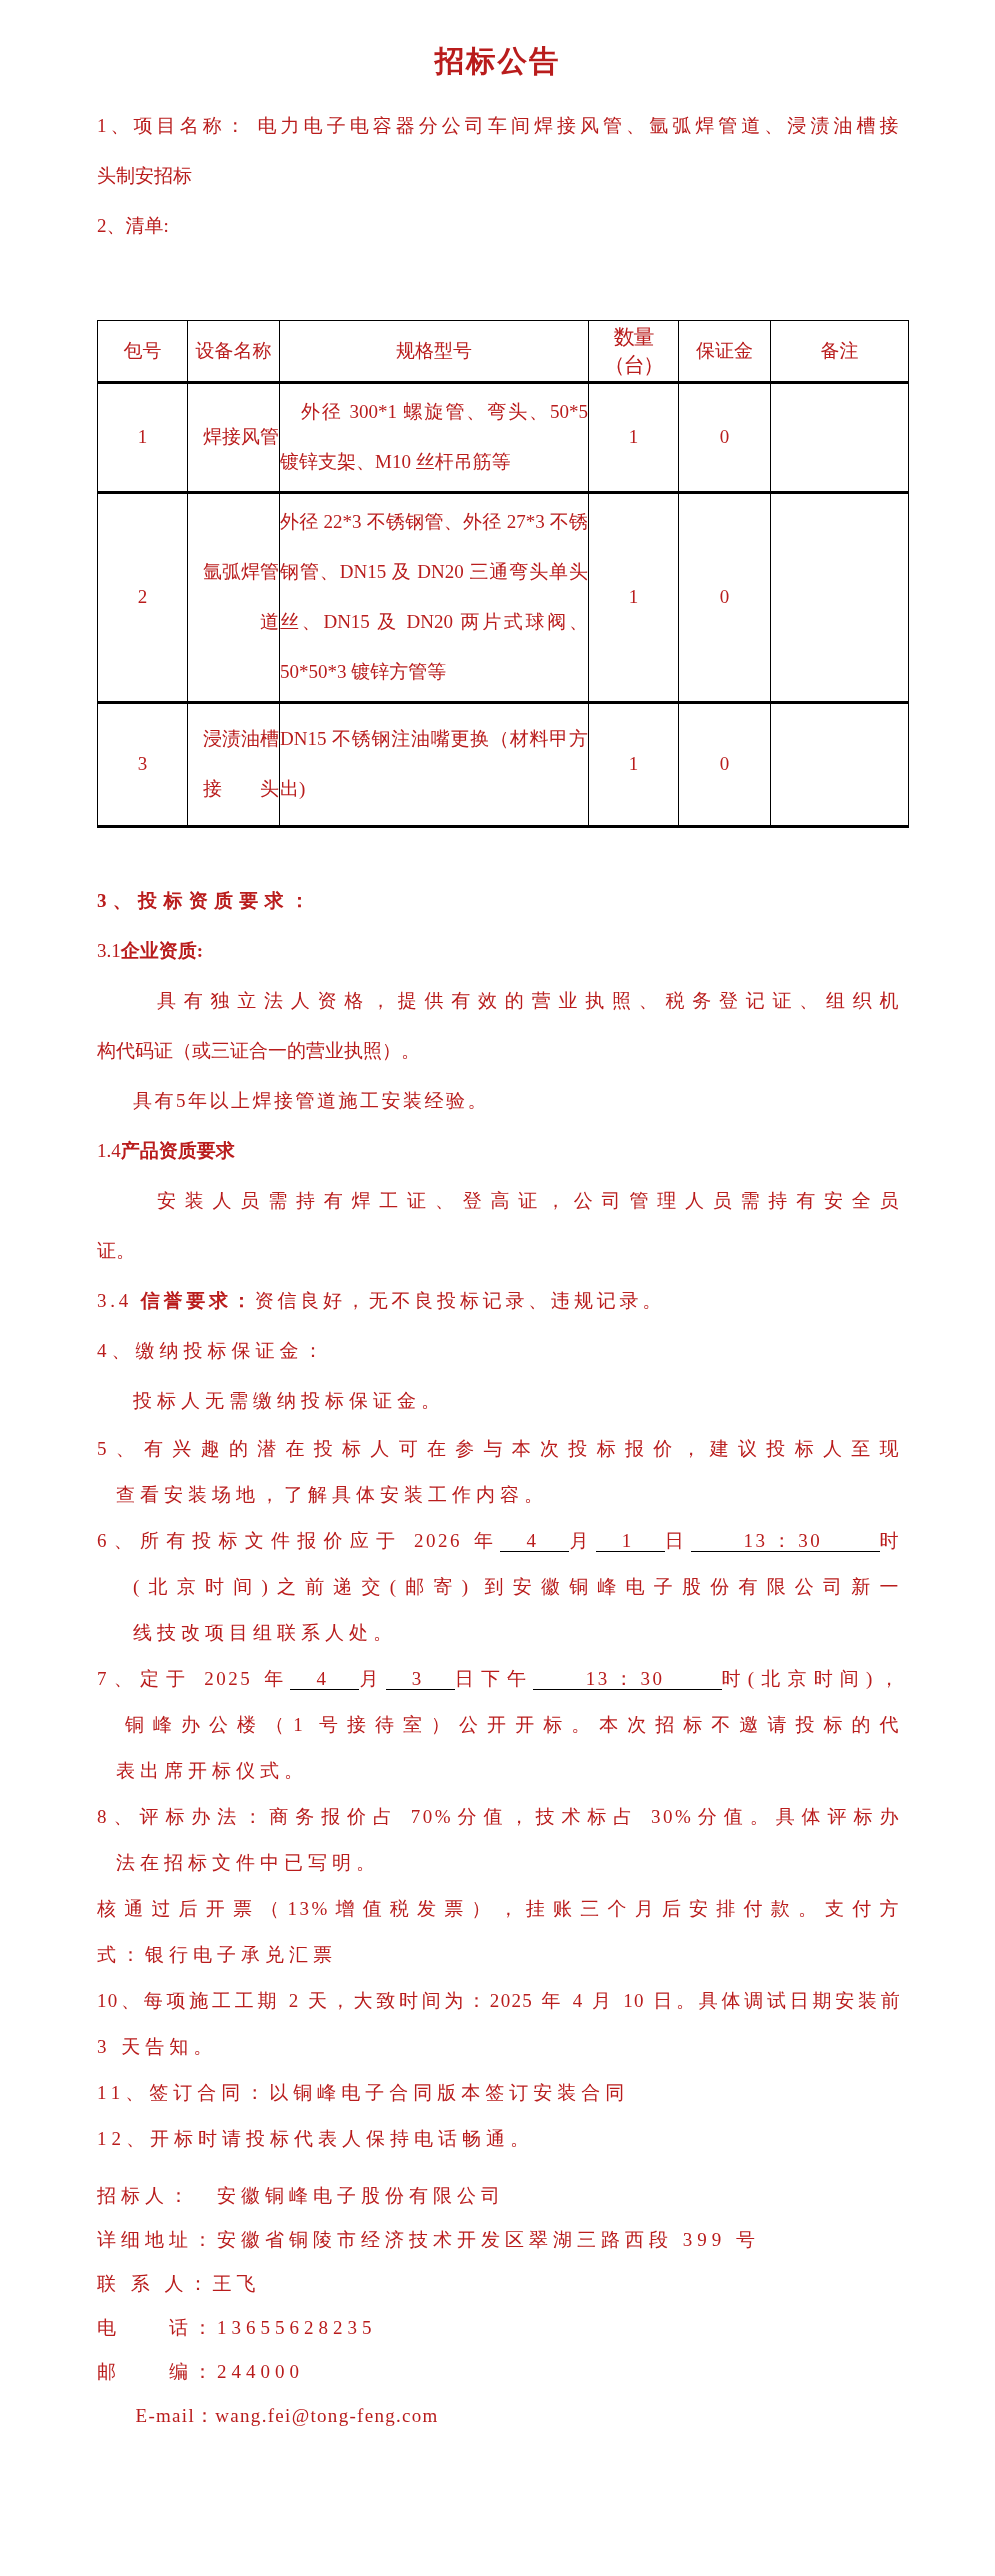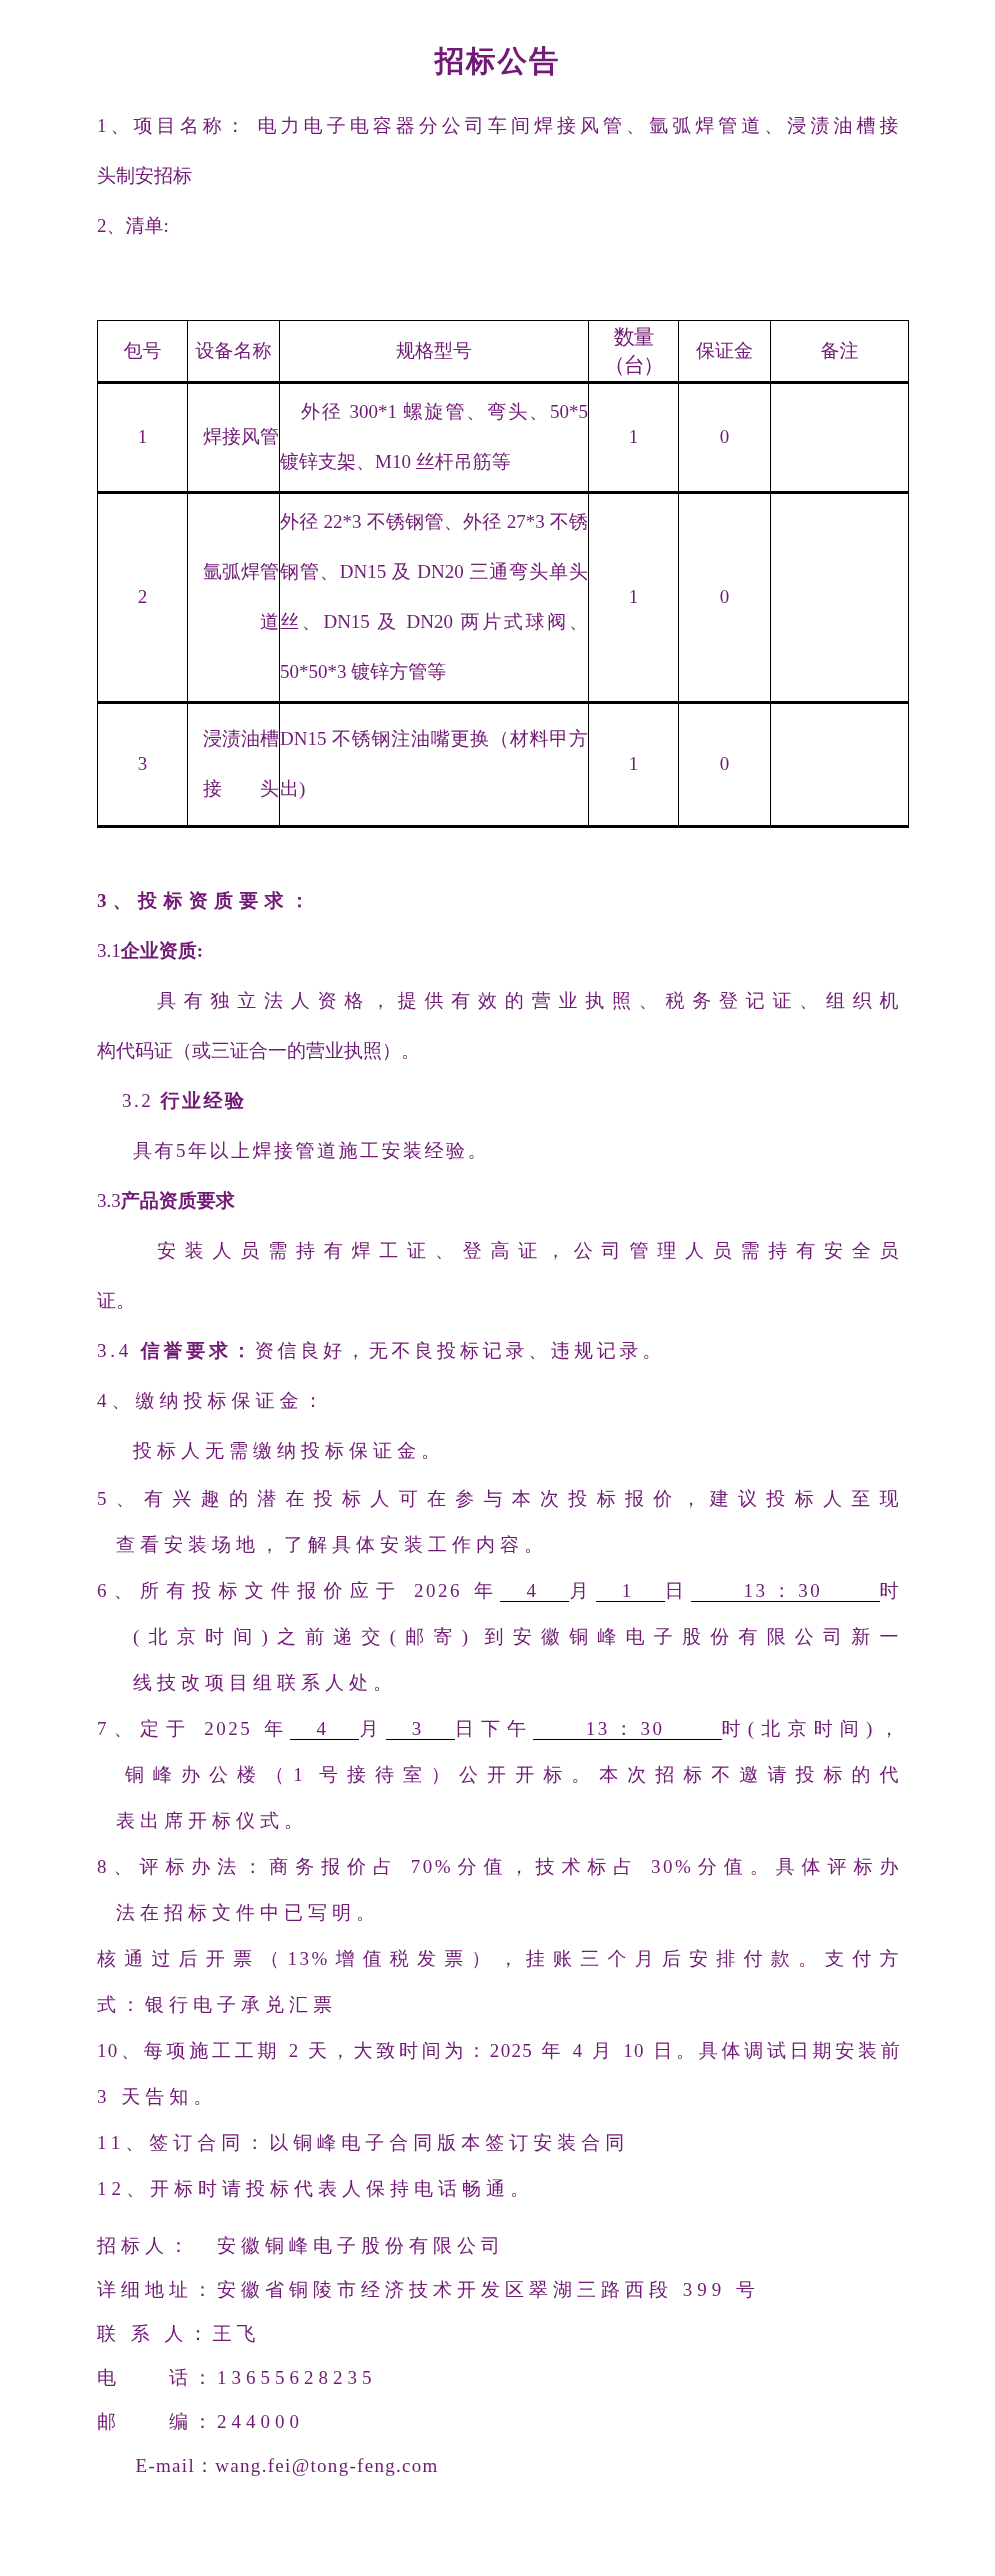--- a/index.html
+++ b/index.html
@@ -1,17 +1,17 @@
 <!DOCTYPE html>
 <html style="font-size:10px"><head>
 <meta charset="utf-8">
 <style>
   html,body{margin:0;padding:0;background:#ffffff;}
   .page{
-    width:995px;height:2576px;background:#ffffff;color:#701a75;
+    width:995px;height:2576px;background:#ffffff;color:#b91c1c;
     font-family:"Liberation Serif","DejaVu Serif",serif;
     font-size:19px;overflow:hidden;position:relative;
   }
   .title{
     text-align:center;font-size:29.5px;font-weight:bold;letter-spacing:1.9px;
     padding-top:39px;line-height:44px;
   }
   .content{padding:0 94px 0 97px;}
   .line{line-height:50px;min-height:50px;white-space:pre-wrap;}
   .secA{margin-top:17.6px;}
@@ -115,23 +115,22 @@
           <td class="cell-center"></td>
         </tr>
       </tbody>
     </table>
 
     <div class="secB">
       <div class="line b ls10">3、投标资质要求：</div>
       <div class="line ls0"><span>3.1</span><span class="b">企业资质:</span></div>
       <div class="line j ind2 ls4">具有独立法人资格，提供有效的营业执照、税务登记证、组织机</div>
       <div class="line ls0">构代码证（或三证合一的营业执照）。</div>
-      <div class="line pl40 ls4"><span>3.2 </span><span class="b">行业经验</span></div>
       <div class="line pl58 ls4">具有5年以上焊接管道施工安装经验。</div>
-      <div class="line ls0"><span>3.3</span><span class="b">产品资质要求</span></div>
+      <div class="line ls0"><span>1.4</span><span class="b">产品资质要求</span></div>
       <div class="line j ind2 ls4">安装人员需持有焊工证、登高证，公司管理人员需持有安全员</div>
       <div class="line ls0">证。</div>
       <div class="line ls6"><span>3.4 </span><span class="b">信誉要求：</span><span>资信良好，无不良投标记录、违规记录。</span></div>
       <div class="line ls8">4、缴纳投标保证金：</div>
       <div class="line pl58 ls8">投标人无需缴纳投标保证金。</div>
     </div>
 
     <div class="secC">
       <div class="line j ls4">5、有兴趣的潜在投标人可在参与本次投标报价，建议投标人至现</div>
       <div class="line pl30 ls8">查看安装场地，了解具体安装工作内容。</div>

